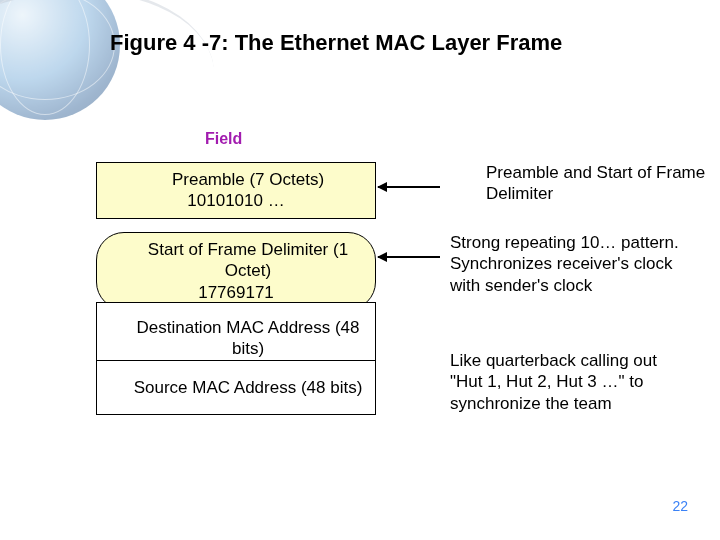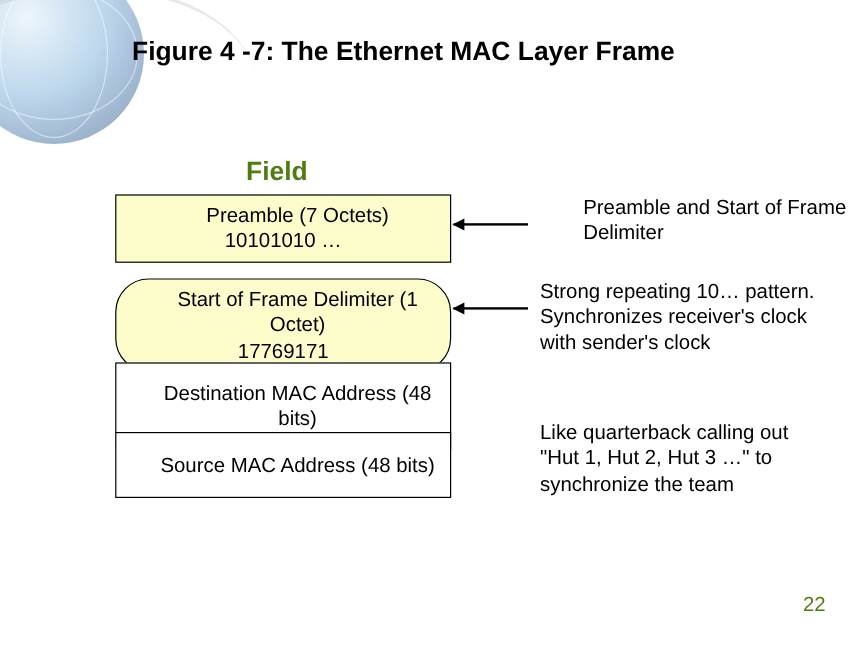--- a/index.html
+++ b/index.html
@@ -45,23 +45,23 @@
   .title {
     position: absolute;
     left: 110px; top: 30px;
     font-size: 22px;
     font-weight: bold;
     color: #000;
   }
   .field-header {
     position: absolute;
     left: 205px; top: 130px;
-    font-size: 22px;
+    font-size: 16px;
     font-weight: bold;
-    color: #4d7c0f;
+    color: #a21caf;
   }
   .cell {
     position: absolute;
     width: 280px;
     border: 1.5px solid #000;
     text-align: center;
     font-size: 17px;
     line-height: 1.25;
     padding: 6px 4px;
     background: #fff;
@@ -86,22 +86,22 @@
     content: "";
     position: absolute;
     left: -1px; top: -4px;
     border-top: 5px solid transparent;
     border-bottom: 5px solid transparent;
     border-right: 10px solid #000;
   }
   .pagenum {
     position: absolute;
     right: 32px; bottom: 26px;
-    font-size: 17px;
-    color: #4d7c0f;
+    font-size: 14px;
+    color: #3b82f6;
   }
 </style>
 </head>
 <body>
 
 <div class="slide">
 
   <div class="corner-art">
     <div class="globe"></div>
     <div class="swoosh"></div>

